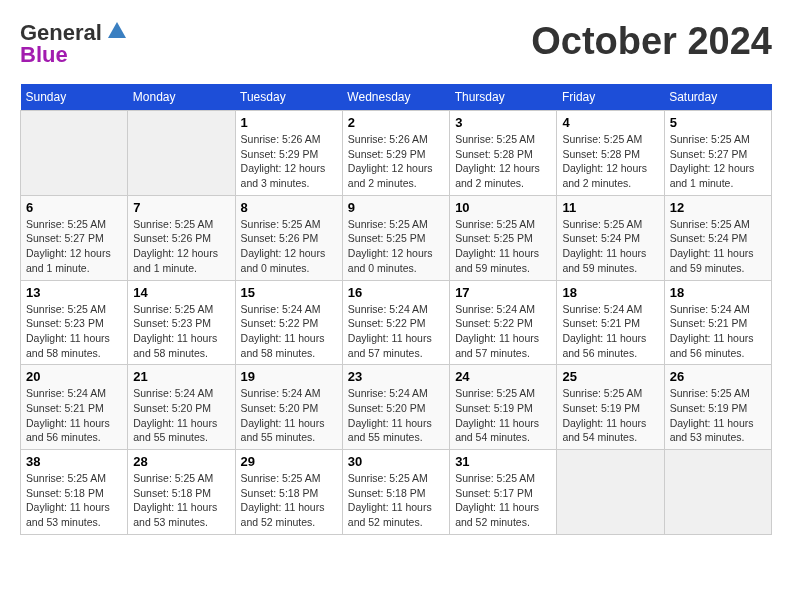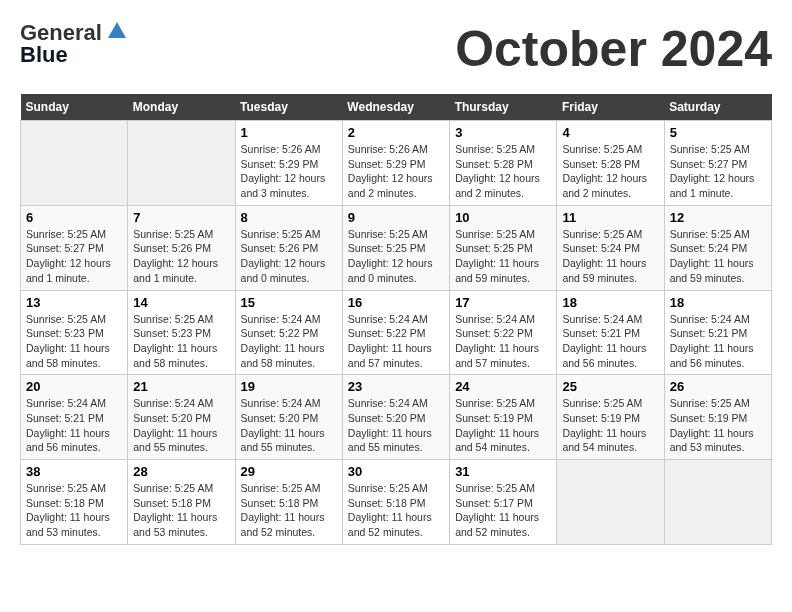--- a/index.html
+++ b/index.html
@@ -18,40 +18,40 @@
     }
     .logo {
       display: flex;
       flex-direction: column;
       align-items: flex-start;
     }
     .title-section {
       text-align: right;
     }
     .month-title {
-      font-size: 50px;
+      font-size: 38px;
       font-weight: bold;
       color: #333;
     }
     .location-title {
       font-size: 16px;
       color: #555;
     }
     table {
       width: 100%;
       border-collapse: collapse;
       font-size: 11px;
     }
     thead tr th {
-      background-color: #404040;
+      background-color: #1d4ed8;
       color: #fff;
       padding: 6px 5px;
       text-align: left;
       font-size: 12px;
-      font-weight: bold;
+      font-weight: normal;
     }
     tbody tr td {
       border: 1px solid #ccc;
       vertical-align: top;
       padding: 4px 5px;
       min-height: 70px;
       height: 80px;
       width: 107px;
     }
     .day-number {
@@ -82,21 +82,21 @@
     <div style="display:flex; align-items:center; gap:4px;">
       <div style="font-size:22px; font-weight:bold; color:#333;">
         <span style="color:#333;">General</span>
       </div>
       <div style="display:inline-block; position:relative; top:0px;">
         <svg width="22" height="22" viewBox="0 0 22 22">
           <polygon points="11,2 20,18 2,18" fill="#3a7fc1"></polygon>
         </svg>
       </div>
     </div>
-    <div style="font-size:22px; font-weight:bold; color:#0f172a; margin-top:-4px;">Blue</div>
+    <div style="font-size:22px; font-weight:bold; color:#a21caf; margin-top:-4px;">Blue</div>
   </div>
   <div class="title-section">
     <div class="month-title">October 2024</div>
   </div>
 </div>
 
 <table>
   <thead>
     <tr>
     <th>Sunday</th>

